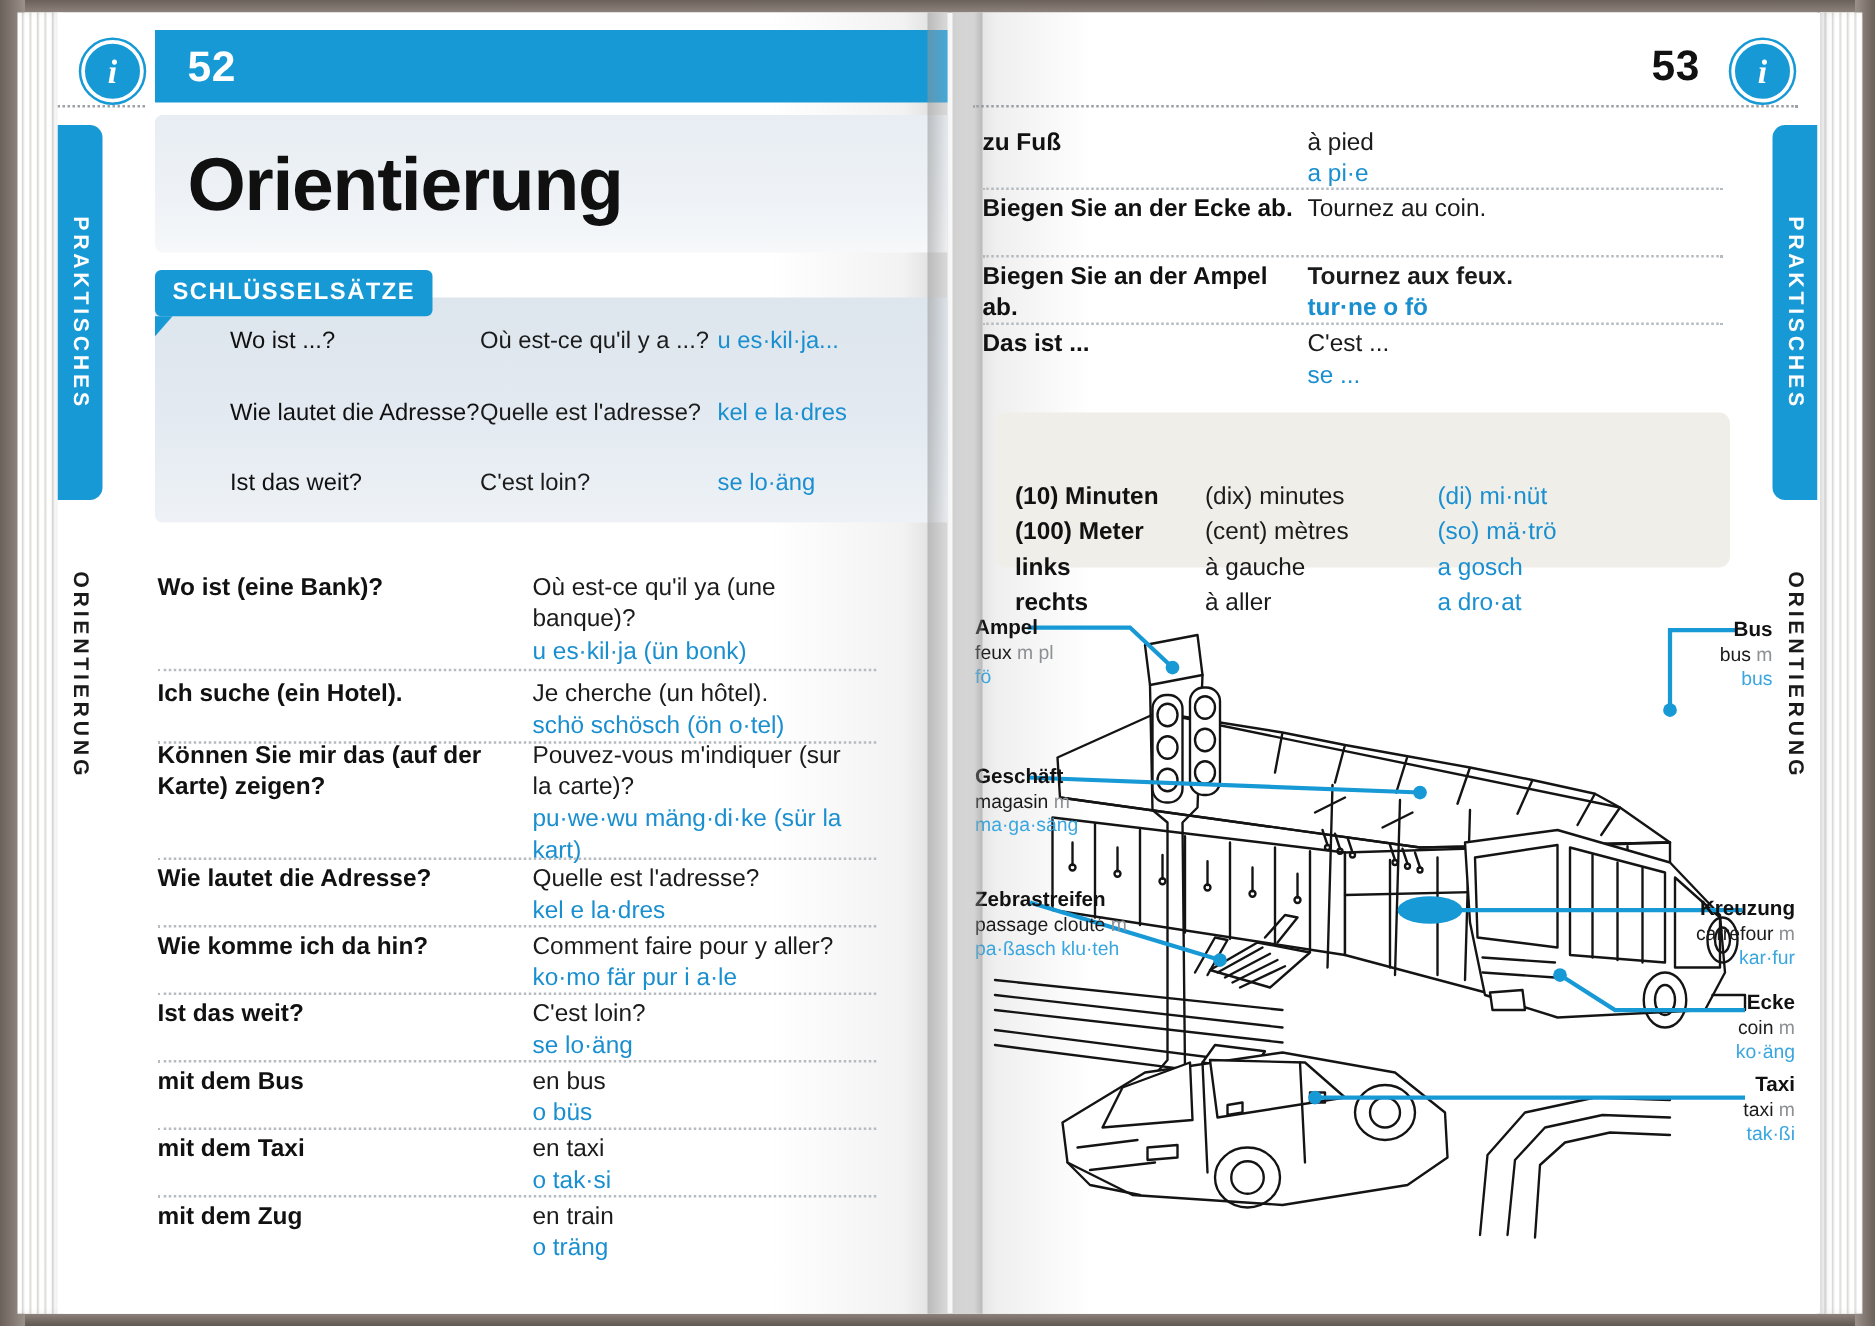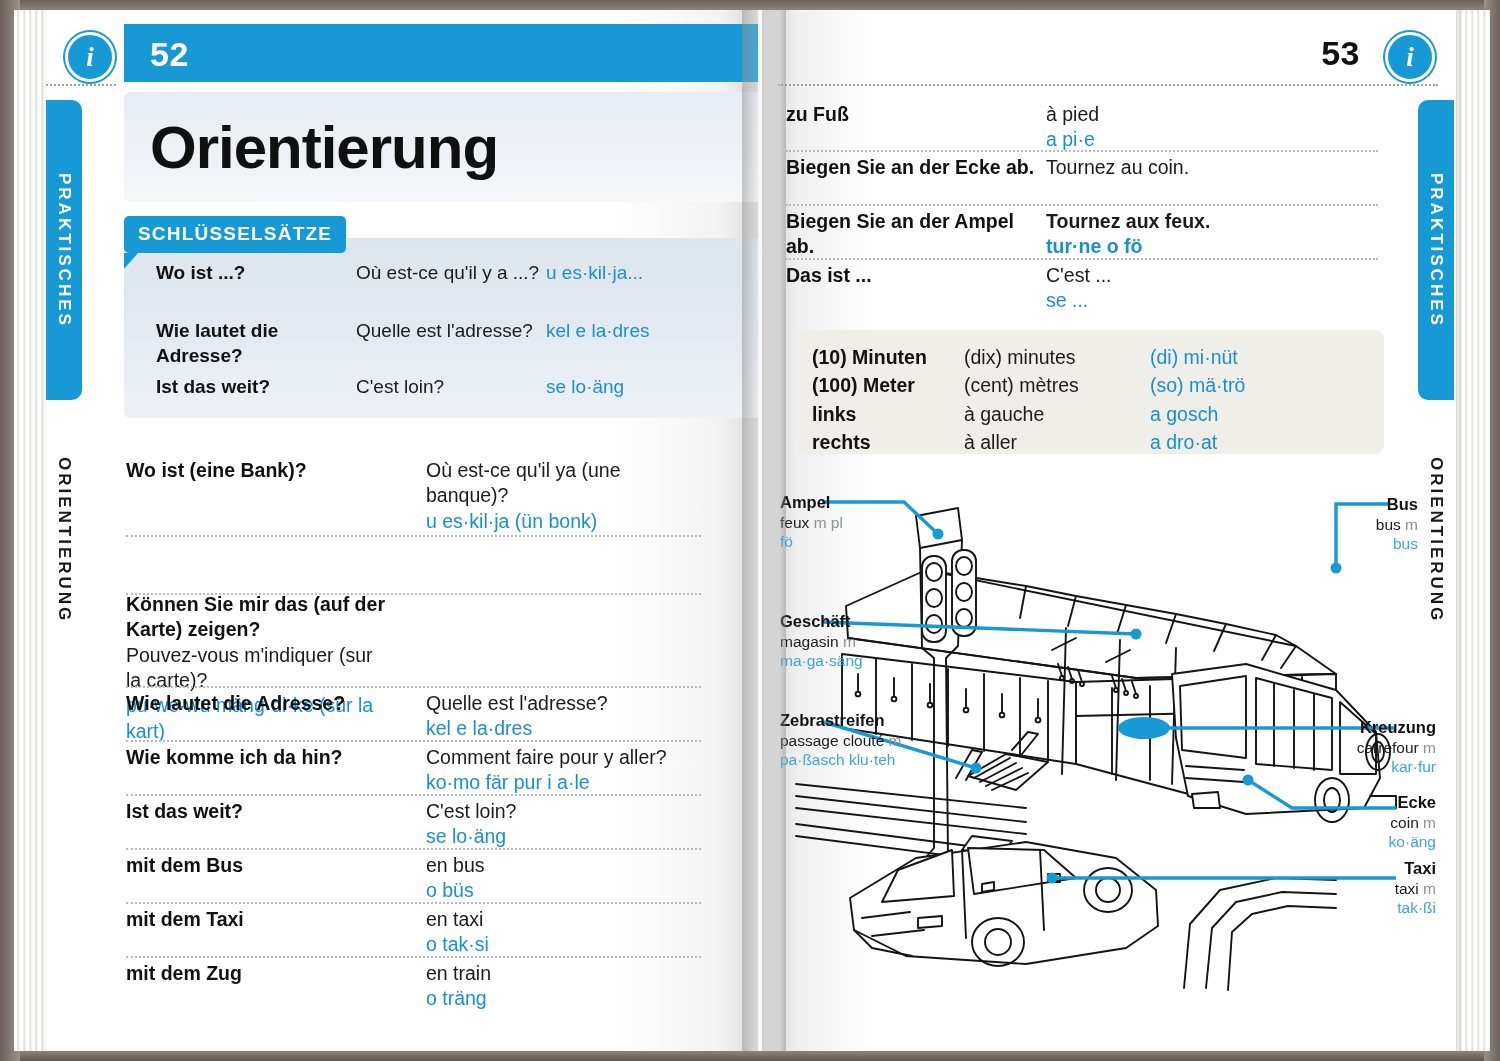--- a/index.html
+++ b/index.html
@@ -60,34 +60,34 @@
   .title-box h1{margin:0 0 0 26px;font-size:60px;font-weight:bold;color:#101010;letter-spacing:-1px;}
 
   
   .kp-box{position:absolute;background:linear-gradient(180deg,#dde5ed 0%,#e3eaf1 55%,#eef2f6 100%);
           border-radius:6px;}
   .kp-tag{position:absolute;background:#1799d6;color:#fff;border-radius:5px;
           font-weight:bold;font-size:19px;letter-spacing:1.2px;padding:7px 14px 8px 14px;}
   .kp-tail{position:absolute;width:0;height:0;border-left:14px solid #1799d6;
            border-bottom:16px solid transparent;}
   .kp-row{position:absolute;display:flex;font-size:19px;line-height:1.32;}
-  .kp-de{width:200px;font-weight:bold;color:#111;}
+  .kp-de{width:200px;font-weight:normal;color:#111;margin-left:28px;}
   .kp-fr{width:190px;color:#1b1b1b;}
   .kp-ph{color:#1a8fd0;}
 
   
   .rowsep{position:absolute;height:0;border-top:2px dotted #b6bbbf;}
   .prow{position:absolute;display:flex;font-size:19.5px;line-height:1.30;}
   .prow .de{font-weight:bold;color:#111;}
   .prow .fr{color:#1b1b1b;}
   .prow .ph{color:#1a8fd0;}
 
   
   .gbox{position:absolute;background:#efeee9;border-radius:9px;}
-  .gcol{position:absolute;font-size:19.5px;line-height:1.45;}
+  .gcol{position:absolute;font-size:19.5px;line-height:1.45;margin-top:40px;}
   .gcol.de{font-weight:bold;color:#111;}
   .gcol.fr{color:#1b1b1b;}
   .gcol.ph{color:#1a8fd0;}
 
   
   .illus{position:absolute;}
   .lbl{position:absolute;font-size:15.5px;line-height:1.25;}
   .lbl .hd{font-weight:bold;color:#111;font-size:16.5px;}
   .lbl .fr{color:#1b1b1b;}
   .lbl .g{color:#8d9094;}
@@ -145,23 +145,30 @@
 
     <div class="prow" style="left:80px;top:448px;">
       <div class="de" style="width:300px;">Wo ist (eine Bank)?</div>
       <div style="width:250px;">
         <div class="fr">Où est-ce qu'il ya (une banque)?</div>
         <div class="ph">u es·kil·ja (ün bonk)</div>
       </div>
     </div>
     <div class="rowsep" style="left:80px;top:525px;width:575px;"></div>
 
+    <div class="prow" style="left:80px;top:533px;">
+      <div class="de" style="width:300px;">Ich suche (ein Hotel).</div>
+      <div style="width:250px;">
+        <div class="fr">Je cherche (un hôtel).</div>
+        <div class="ph">schö schösch (ön o·tel)</div>
+      </div>
+    </div>
     <div class="rowsep" style="left:80px;top:583px;width:575px;"></div>
 
-    <div class="prow" style="left:80px;top:582px;flex-direction:column;">
+    <div class="prow" style="left:80px;top:582px;">
       <div class="de" style="width:300px;">Können Sie mir das (auf der Karte) zeigen?</div>
       <div style="width:250px;">
         <div class="fr">Pouvez-vous m'indiquer (sur la carte)?</div>
         <div class="ph">pu·we·wu mäng·di·ke (sür la kart)</div>
       </div>
     </div>
     <div class="rowsep" style="left:80px;top:676px;width:575px;"></div>
 
     <div class="prow" style="left:80px;top:681px;">
       <div class="de" style="width:300px;">Wie lautet die Adresse?</div>

